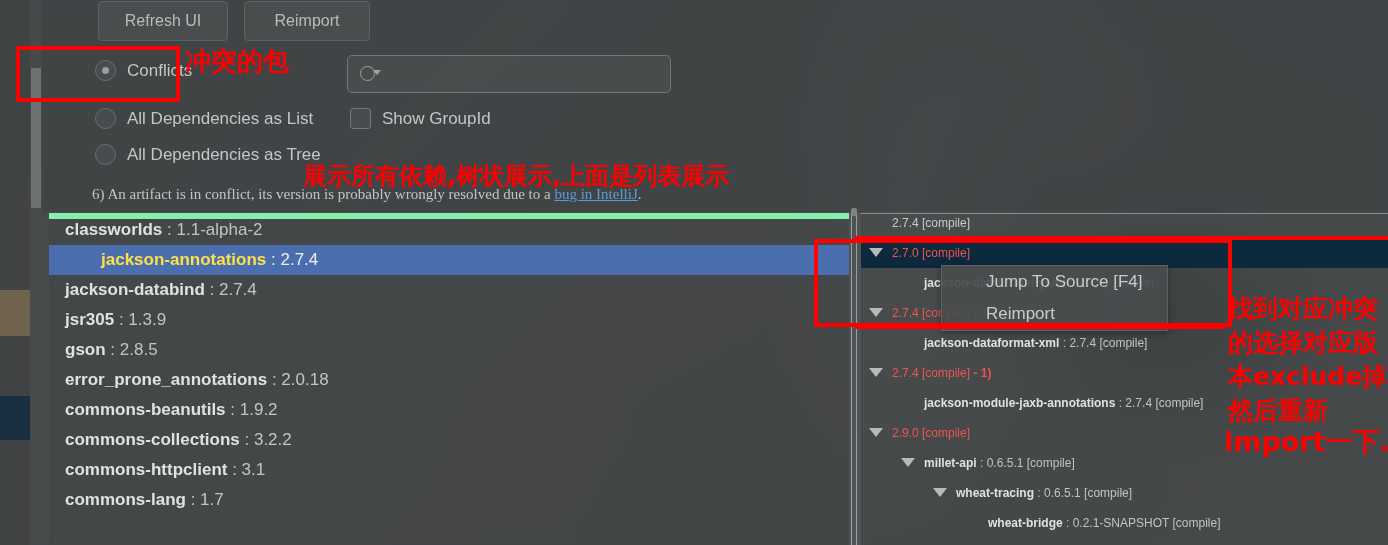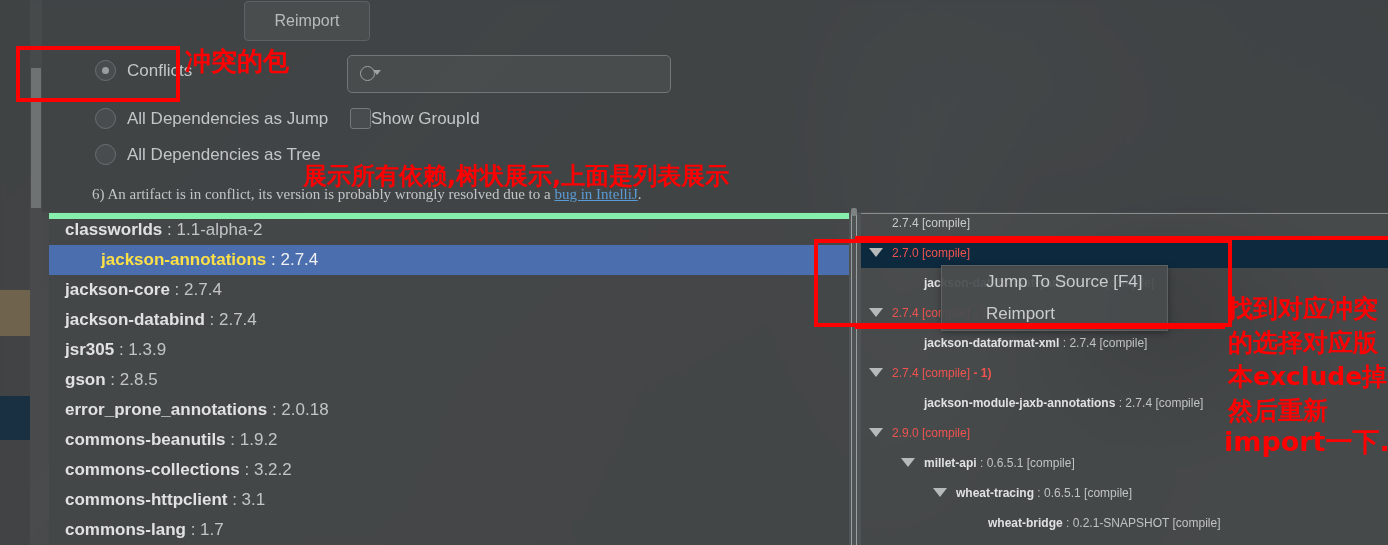--- a/index.html
+++ b/index.html
@@ -48,21 +48,21 @@
   .radio-row{position:absolute;display:flex;align-items:center;gap:11px;cursor:default;}
   .radio{width:19px;height:19px;border-radius:50%;border:1px solid #6b6f70;background:rgba(74,78,79,.9);
          display:flex;align-items:center;justify-content:center;flex:0 0 auto;}
   .radio .dot{width:7px;height:7px;border-radius:50%;background:#9a9d9e;}
   .radio-label{font-size:17px;color:#c3c6c7;white-space:nowrap;}
 
   #radio-conflicts{left:53px;top:60px;}
   #radio-list{left:53px;top:108px;}
   #radio-tree{left:53px;top:144px;}
 
-  #chk-row{position:absolute;left:308px;top:108px;display:flex;align-items:center;}
+  #chk-row{position:absolute;left:308px;top:108px;display:flex;align-items:center;gap:11px;}
   .checkbox{width:19px;height:19px;border:1px solid #76797a;border-radius:3px;background:rgba(74,78,79,.9);flex:0 0 auto;}
 
   #search-box{
     position:absolute;left:305px;top:55px;width:310px;height:36px;
     border:1px solid #727677;border-radius:5px;background:rgba(82,86,87,.45);
     display:flex;align-items:center;padding-left:12px;
   }
   #search-icon{position:relative;width:20px;height:16px;flex:0 0 auto;}
   #search-icon .lens{position:absolute;left:0;top:0;width:13px;height:13px;border:1.6px solid #9fa3a4;border-radius:50%;}
   #search-icon .arrow{position:absolute;left:13px;top:6px;width:0;height:0;border-left:4px solid transparent;border-right:4px solid transparent;border-top:5px solid #9fa3a4;}
@@ -140,34 +140,37 @@
 
 <div id="left-strip">
   <div class="strip-block" id="strip-tan"></div>
   <div class="strip-block" id="strip-navy"></div>
 </div>
 <div id="left-scroll-track"></div>
 <div id="left-scroll-thumb"></div>
 
 <div id="panel">
 
+  <div class="btn" id="btn-refresh">
+    <span>Refresh UI</span>
+  </div>
   <div class="btn" id="btn-reimport">
     <span>Reimport</span>
   </div>
 
   <div class="radio-row" id="radio-conflicts">
     <span class="radio">
         <span class="dot"></span>
       </span>
     <span class="radio-label">Conflicts</span>
   </div>
 
   <div class="radio-row" id="radio-list">
     <span class="radio"></span>
-    <span class="radio-label">All Dependencies as Jump</span>
+    <span class="radio-label">All Dependencies as List</span>
   </div>
 
   <div class="radio-row" id="radio-tree">
     <span class="radio"></span>
     <span class="radio-label">All Dependencies as Tree</span>
   </div>
 
   <div id="chk-row">
     <span class="checkbox"></span>
     <span class="radio-label">Show GroupId</span>
@@ -183,21 +186,20 @@
 
   <div id="note">
     <span>6) An artifact is in conflict, its version is probably wrongly resolved due to a </span><a href="#">bug in IntelliJ</a><span>.</span>
   </div>
 </div>
 
 <div id="pane-left">
   <div id="pane-left-inner">
       <div class="lrow"><span class="nm">classworlds</span><span class="ver"> : 1.1-alpha-2</span></div>
       <div class="lrow sel"><span class="nm">jackson-annotations</span><span class="ver"> : 2.7.4</span></div>
-      <div class="lrow"><span class="nm">jackson-core</span><span class="ver"> : 2.7.4</span></div>
       <div class="lrow"><span class="nm">jackson-databind</span><span class="ver"> : 2.7.4</span></div>
       <div class="lrow"><span class="nm">jsr305</span><span class="ver"> : 1.3.9</span></div>
       <div class="lrow"><span class="nm">gson</span><span class="ver"> : 2.8.5</span></div>
       <div class="lrow"><span class="nm">error_prone_annotations</span><span class="ver"> : 2.0.18</span></div>
       <div class="lrow"><span class="nm">commons-beanutils</span><span class="ver"> : 1.9.2</span></div>
       <div class="lrow"><span class="nm">commons-collections</span><span class="ver"> : 3.2.2</span></div>
       <div class="lrow"><span class="nm">commons-httpclient</span><span class="ver"> : 3.1</span></div>
       <div class="lrow"><span class="nm">commons-lang</span><span class="ver"> : 1.7</span></div>
     </div>
 </div>

